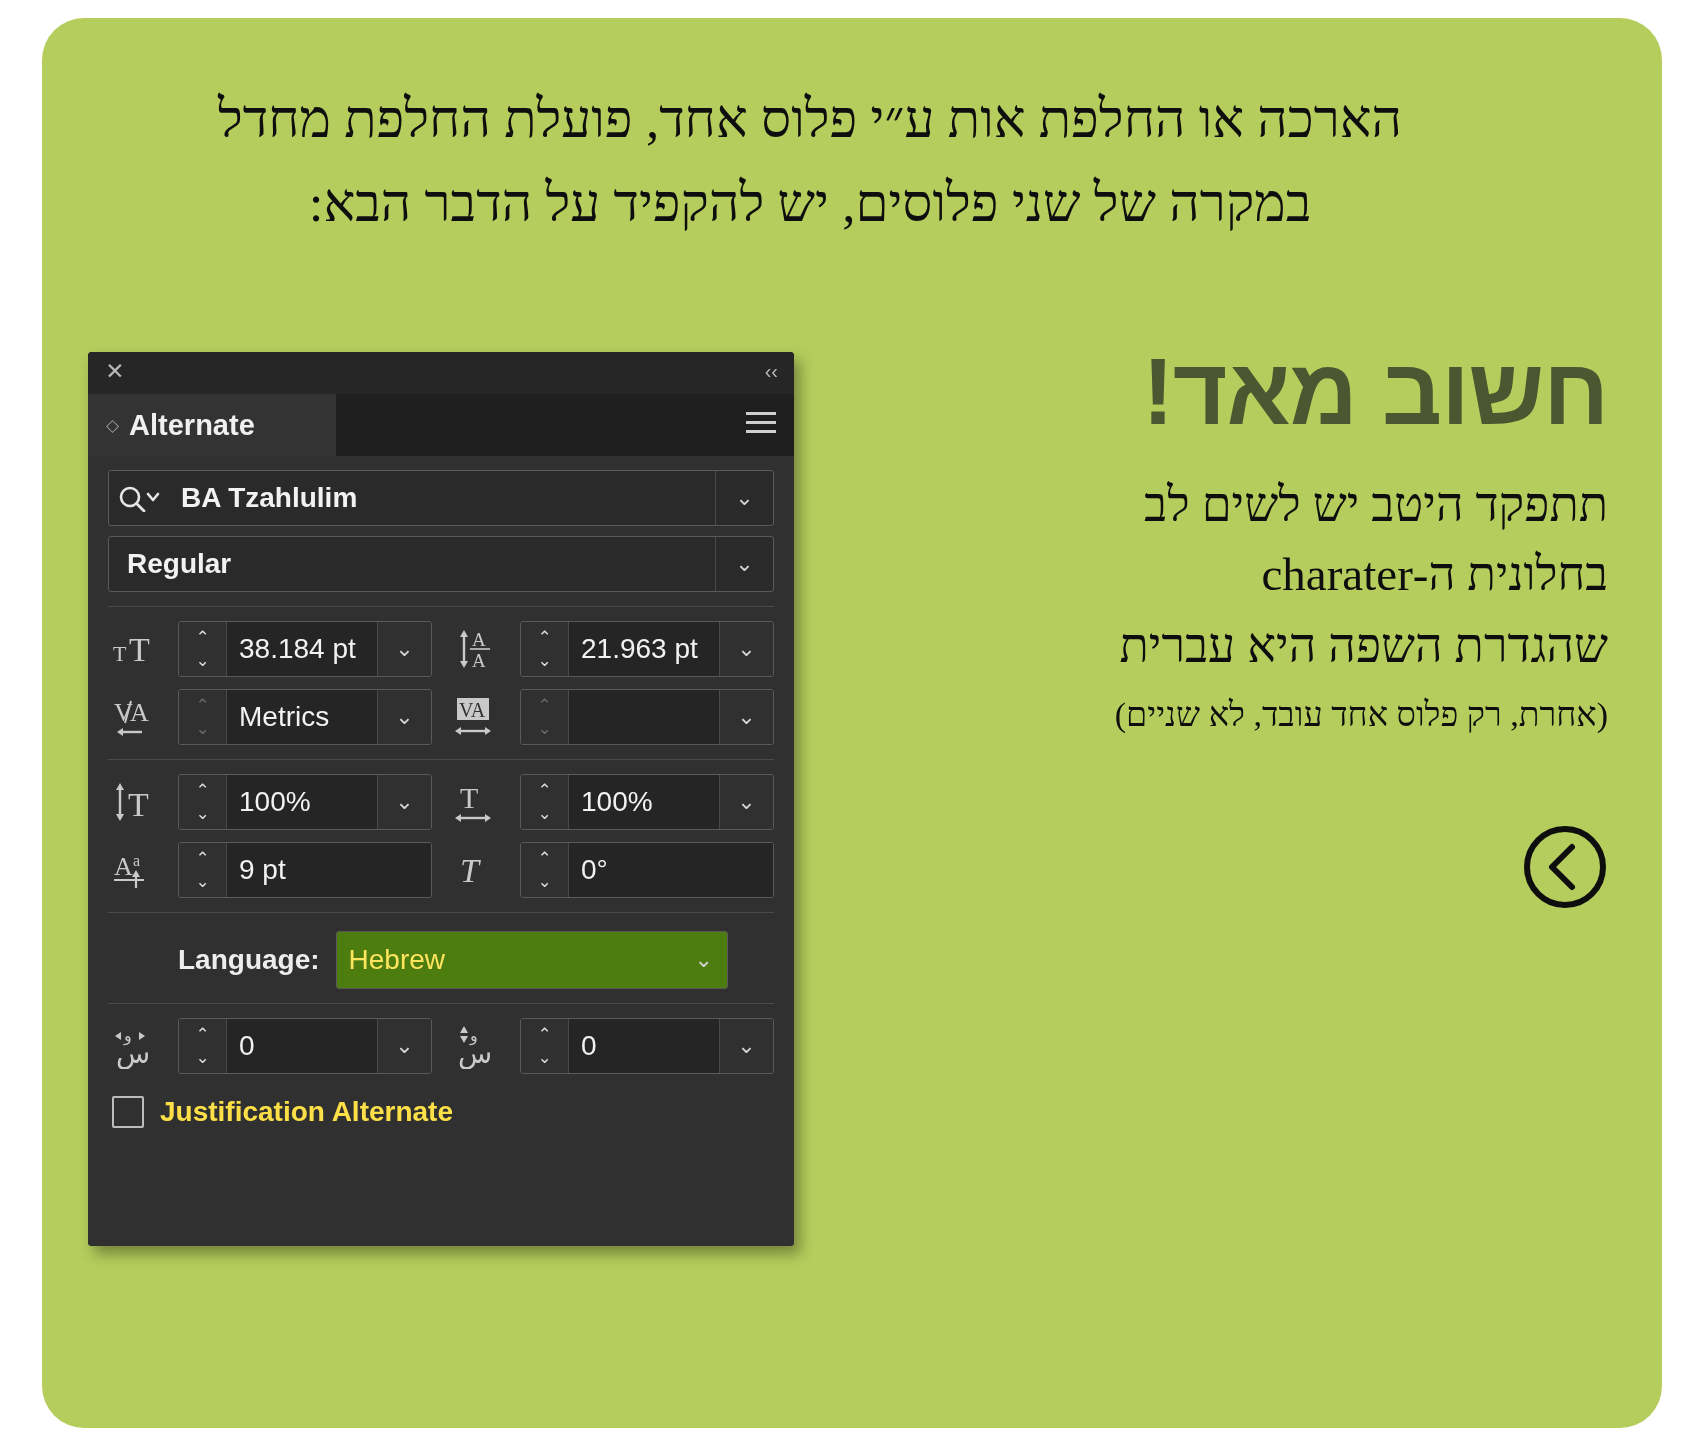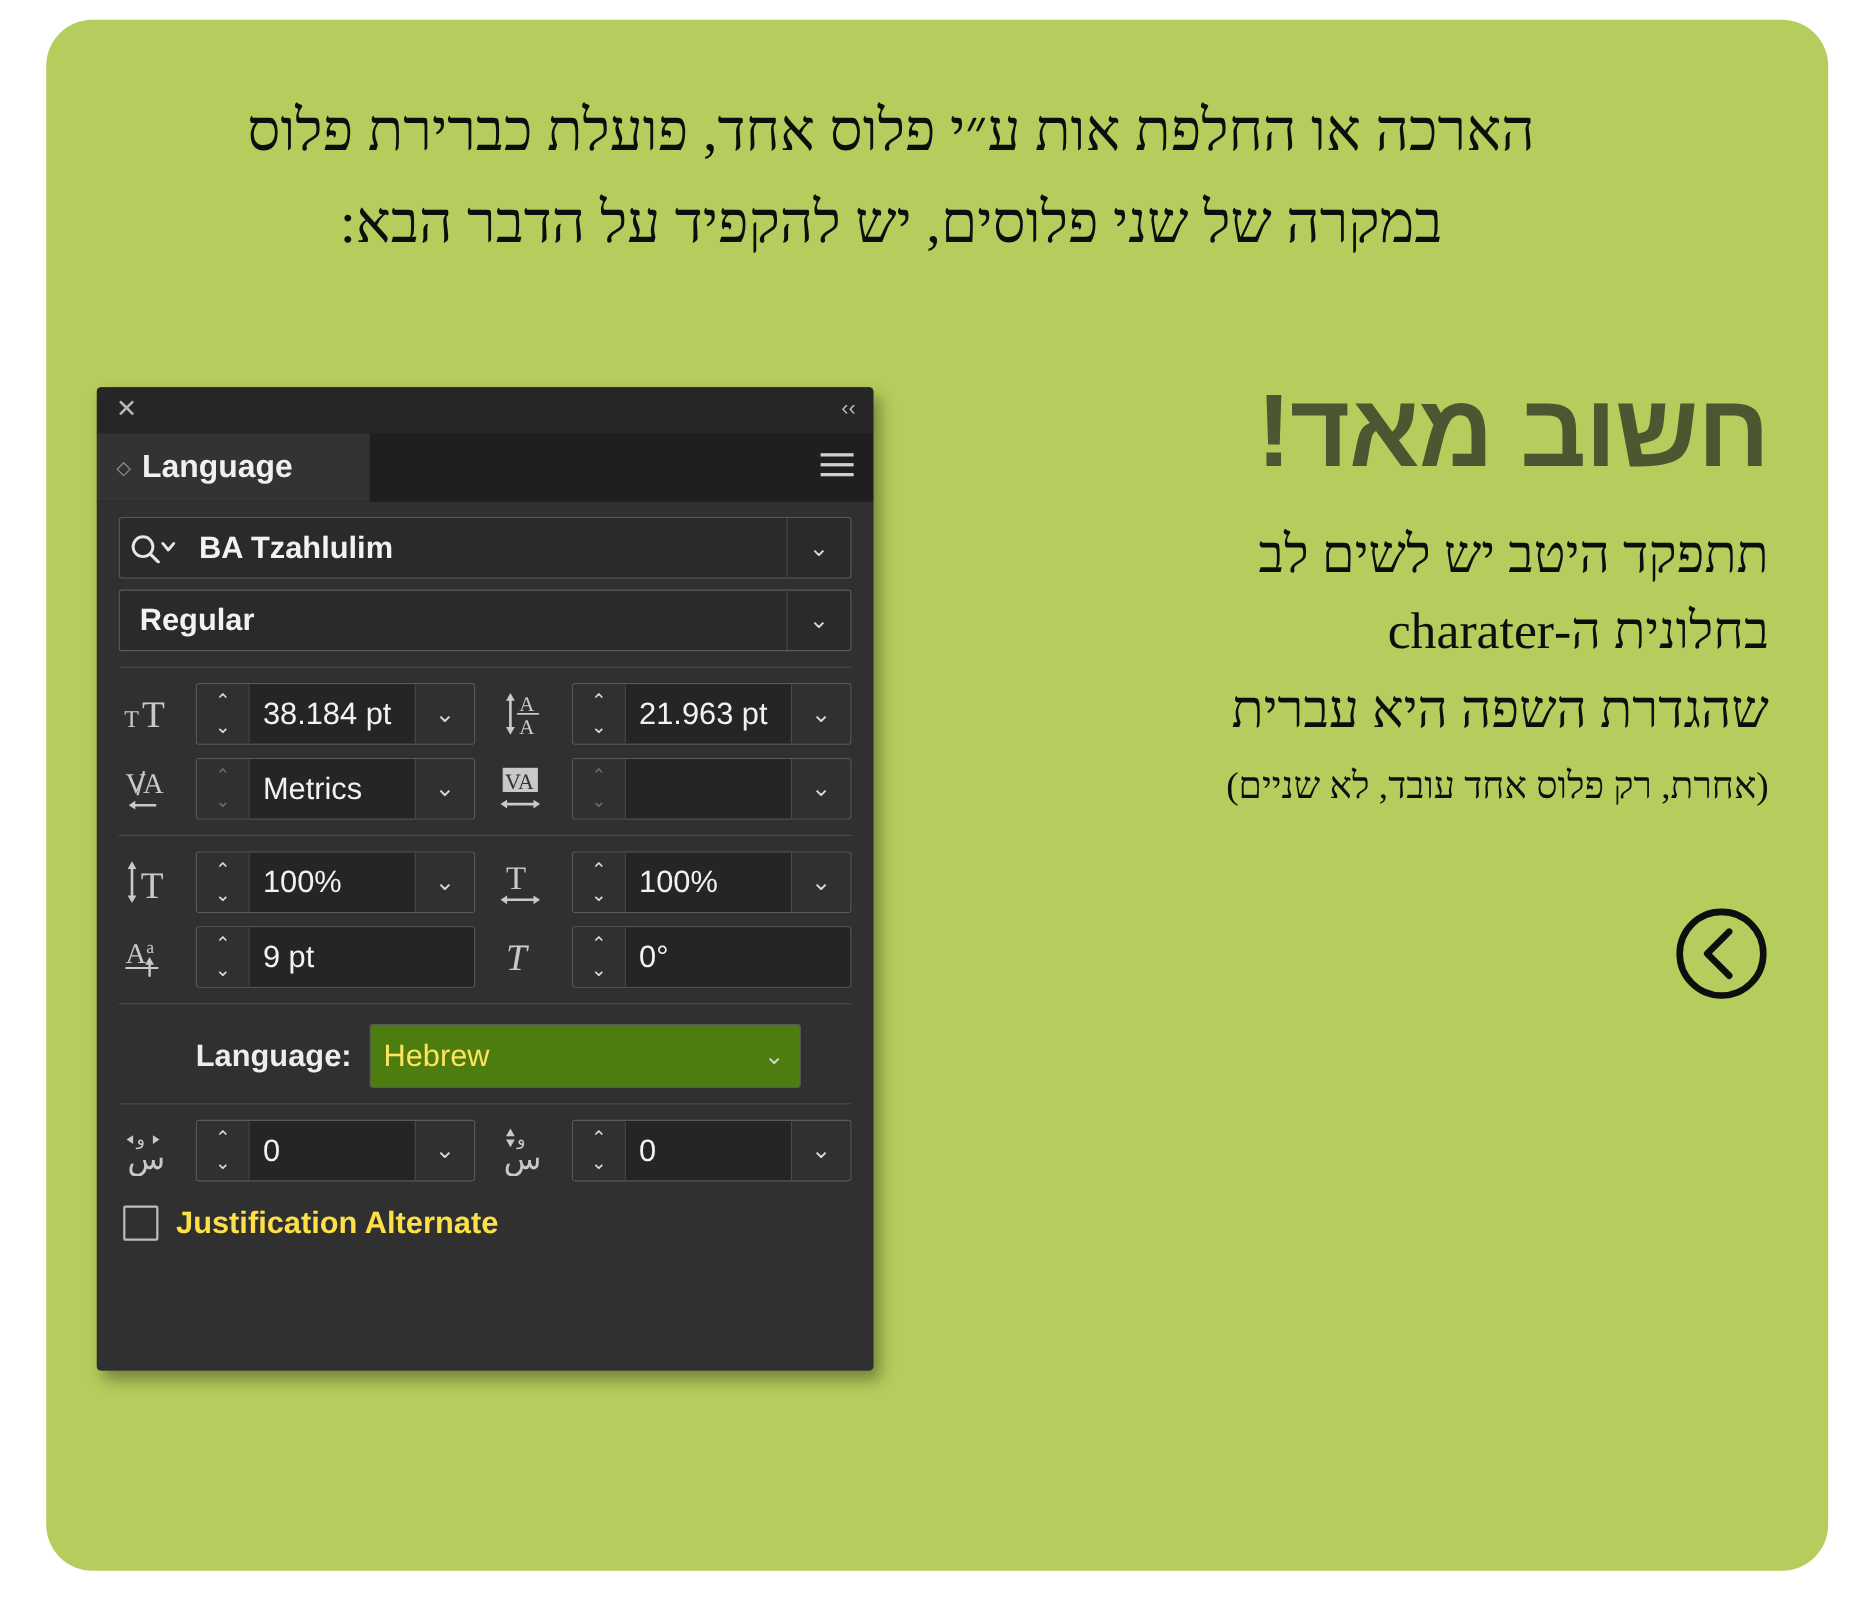--- a/index.html
+++ b/index.html
@@ -250,21 +250,21 @@
   .ar-ico { font-size: 30px; color: #c9c9c9; font-family: "DejaVu Sans", sans-serif; }
 </style>
 </head>
 <body>
 
 <div id="root">
 
   <div id="card"></div>
 
   <div id="top-text">
-    <div>הארכה או החלפת אות ע״י פלוס אחד, פועלת כברירת פלוס</div>
+    <div>הארכה או החלפת אות ע״י פלוס אחד, פועלת החלפת מחדל</div>
     <div>במקרה של שני פלוסים, יש להקפיד על הדבר הבא:</div>
   </div>
 
   <div id="right-col">
     <div id="heading">חשוב מאד!</div>
     <div class="body-line">תתפקד היטב יש לשים לב</div>
     <div class="body-line latin-mix">בחלונית ה-charater</div>
     <div class="body-line">שהגדרת השפה היא עברית</div>
     <div class="note-line">(אחרת, רק פלוס אחד עובד, לא שניים)</div>
 
@@ -281,21 +281,21 @@
   <div id="char-panel">
 
     <div id="panel-topbar">
       <div id="close-icon">✕</div>
       <div id="collapse-icon">‹‹</div>
     </div>
 
     <div id="tabbar">
       <div id="tab-character">
         <span id="tab-grip">◇</span>
-        <span id="tab-label">Language</span>
+        <span id="tab-label">Alternate</span>
       </div>
       <div id="panel-menu-icon">
         <i></i>
           <i></i>
           <i></i>
       </div>
     </div>
 
     <div id="panel-body">
 

